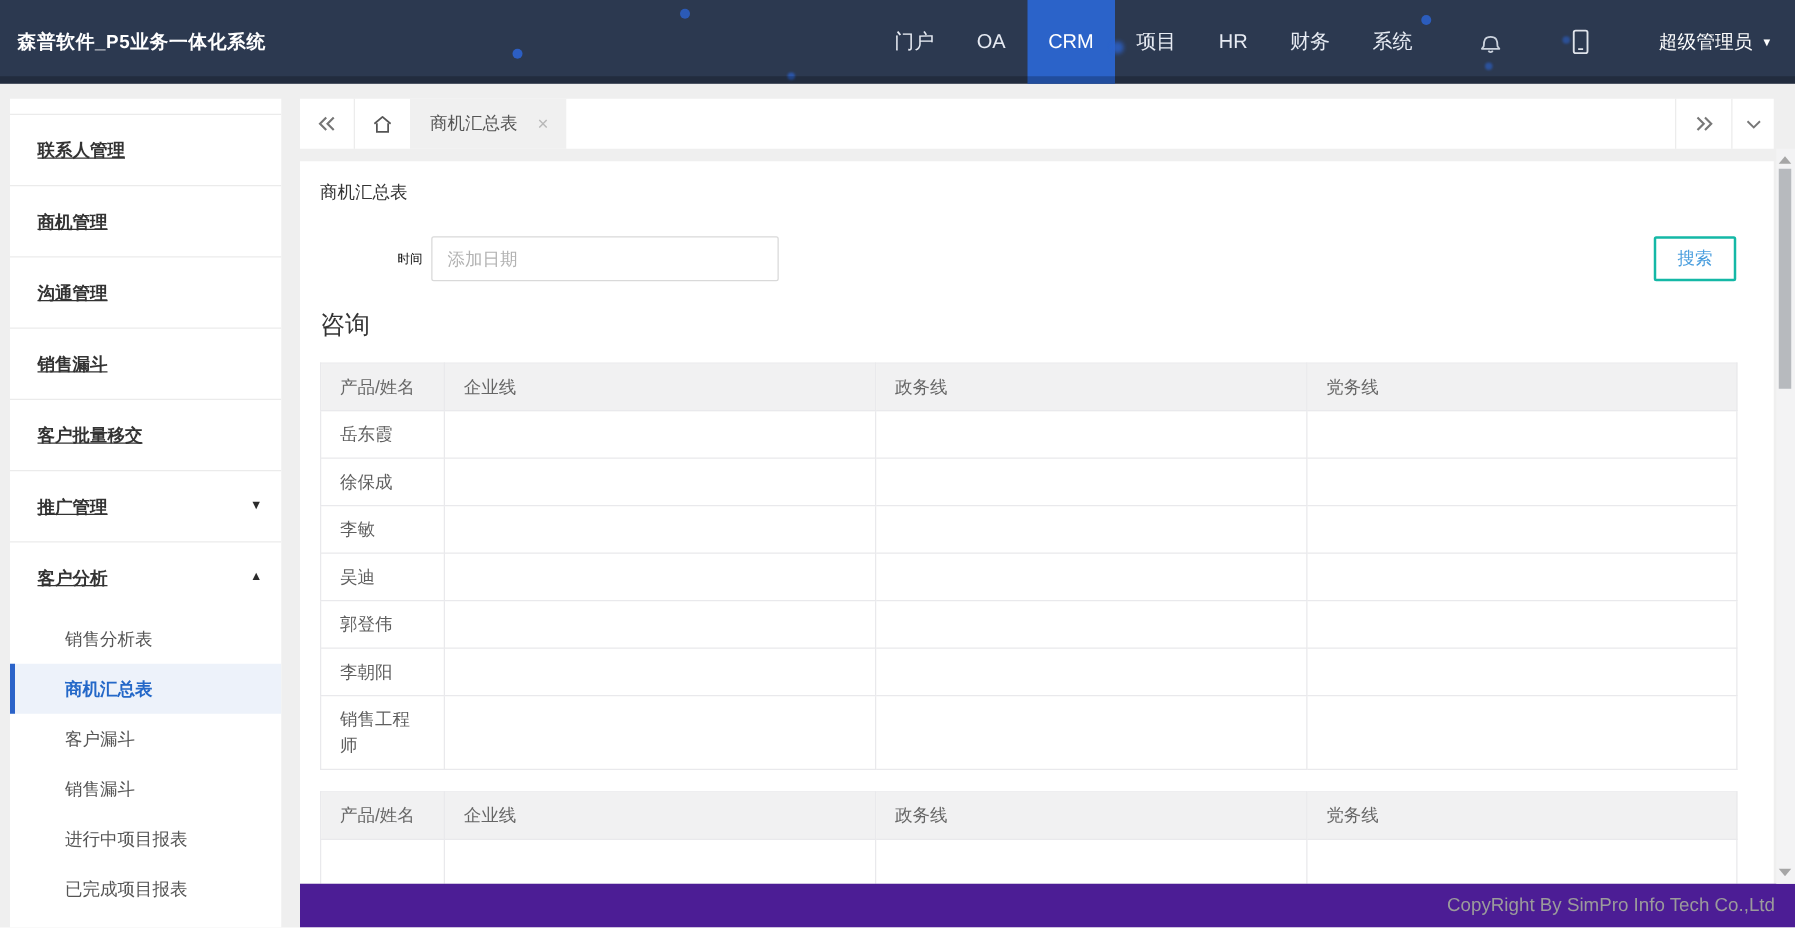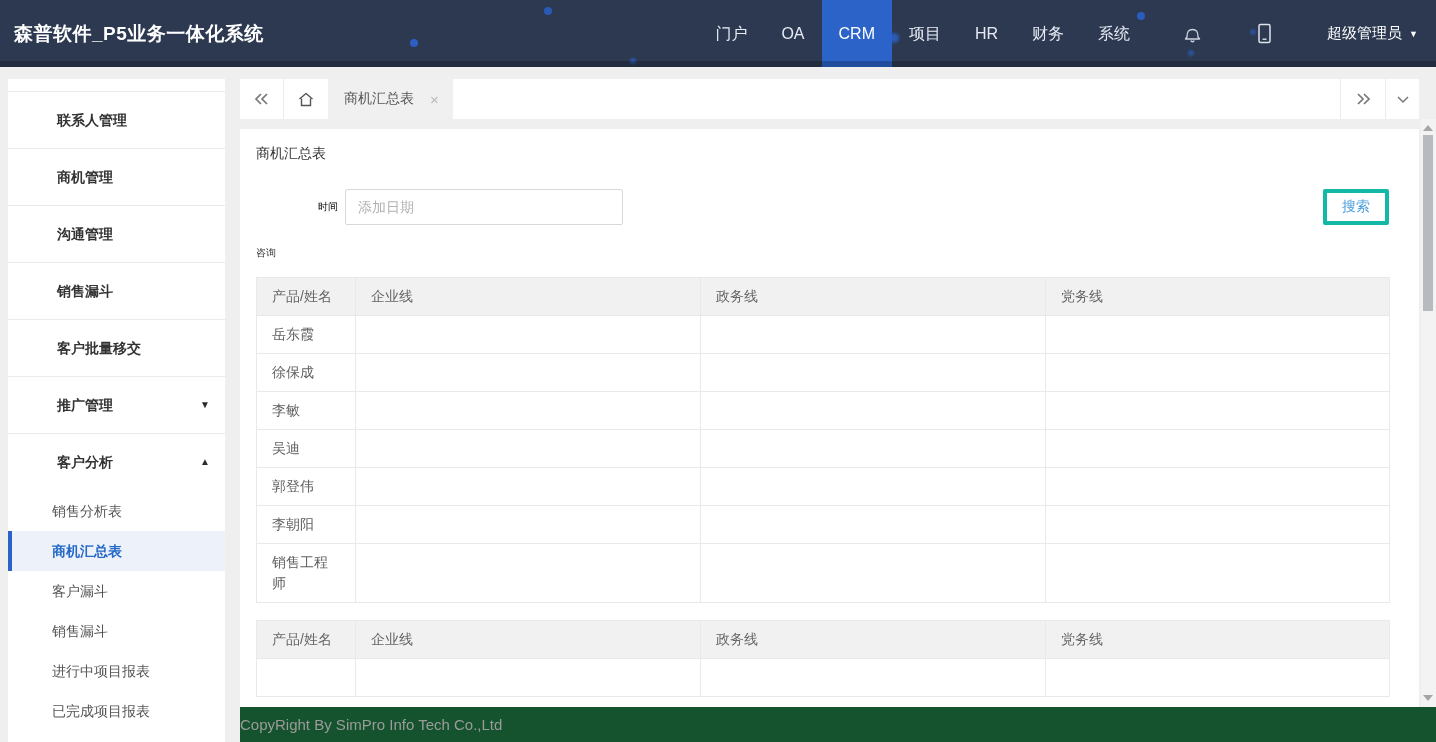--- a/index.html
+++ b/index.html
@@ -14,21 +14,21 @@
   
   .navbar {
     position:absolute; left:0; top:0; width:1436px; height:67px;
     background:#2c3950; display:flex; align-items:center;
   }
   .navbar::after {
     content:""; position:absolute; left:0; bottom:0; width:100%; height:6px;
     background:rgba(0,0,0,0.22); pointer-events:none; z-index:5;
   }
   .navbar-title {
-    margin-left:14px; font-size:19px; font-weight:bold; color:#fff;
+    margin-left:14px; font-size:15px; font-weight:bold; color:#fff;
     letter-spacing:0.5px; white-space:nowrap;
   }
   .nav-menu { display:flex; margin-left:auto; height:67px; }
   .nav-item {
     height:67px; line-height:67px; padding:0 17px; font-size:16px;
     color:#e7ebf3; cursor:pointer; white-space:nowrap;
   }
   .nav-item.active { background:#2b63c9; color:#fff; }
   .nav-right { display:flex; align-items:center; gap:55px; margin-left:36px; padding-right:18px; height:67px; }
   .nav-user { display:flex; align-items:center; gap:7px; color:#fff; font-size:15px; cursor:pointer; white-space:nowrap; }
@@ -42,23 +42,23 @@
   .d6 { left:1188px; top:50px; width:6px; height:6px; opacity:.6; filter:blur(1px); }
   .d7 { left:1250px; top:29px; width:6px; height:6px; opacity:.55; filter:blur(1px); }
 
   
   .sidebar {
     position:absolute; left:8px; top:79px; width:217px; height:663px;
     background:#fff; overflow:hidden;
   }
   .side-sliver { height:13px; border-bottom:1px solid #ebebeb; }
   .side-item {
-    position:relative; height:57px; line-height:56px; padding-left:49px;
+    position:relative; height:57px; line-height:56px; padding-left:22px;
     font-size:14px; font-weight:bold; color:#333; cursor:pointer;
-    border-bottom:1px solid #ebebeb; white-space:nowrap;
+    border-bottom:1px solid #ebebeb; white-space:nowrap;text-decoration:underline;
   }
   .side-item.no-border { border-bottom:none; }
   .side-item .caret {
     position:absolute; right:15px; top:0; font-size:10px; color:#2b2b2b;
     font-weight:normal;
   }
   .side-sub {
     height:40px; line-height:40px; padding-left:44px; font-size:14px;
     color:#555; cursor:pointer; white-space:nowrap;
   }
@@ -94,41 +94,41 @@
   .filter-row { margin-top:26px; display:flex; align-items:center; }
   .filter-label { width:89px; padding-right:7px; text-align:right; font-size:10px; color:#000000; flex:none; }
   .filter-input {
     width:278px; height:36px; border:1px solid #d9d9d9; border-radius:2px;
     padding:0 12px; font-size:14px; color:#333; outline:none;
     font-family:"Liberation Sans","DejaVu Sans",sans-serif;
   }
   .filter-input::placeholder { color:#b2b2b2; }
   .filter-spacer { flex:1; }
   .search-btn {
-    width:66px; height:36px; background:#fff; border:4px solid #14b8a6;
+    width:66px; height:36px; background:#fff; border:2px solid #14b8a6;
     border-radius:2px; color:#4a9ede; font-size:14px; cursor:pointer;
     font-family:"Liberation Sans","DejaVu Sans",sans-serif;
   }
-  .section-title { margin-top:21px; font-size:10px; color:#333; }
+  .section-title { margin-top:21px; font-size:20px; color:#333; }
   .section-title.second { margin-top:17px; }
   table.grid { margin-top:17px; width:1133px; border-collapse:collapse; table-layout:fixed; }
   table.grid th {
     background:#f1f1f2; height:38px; text-align:left; padding:0 15px;
     font-size:14px; font-weight:normal; color:#666; border:1px solid #e9e9ec;
   }
   table.grid td {
     height:38px; padding:8px 15px; font-size:14px; color:#5f5f5f;
     border:1px solid #e9e9ec; line-height:21px; vertical-align:middle;
     word-break:break-all;
   }
 
   
   .footer {
     position:absolute; left:240px; top:707px; width:1196px; height:35px;
-    background:#14532d; line-height:35px; text-align:left; padding-right:16px;
+    background:#4c1d95; line-height:35px; text-align:right; padding-right:16px;
     font-size:15px; color:#9b9b9b;
   }
 
   
   .vscroll {
     position:absolute; left:1421px; top:119px; width:15px; height:588px;
     background:#f3f3f4;
   }
   .vs-up, .vs-down {
     position:absolute; left:2px; width:0; height:0; cursor:pointer;

